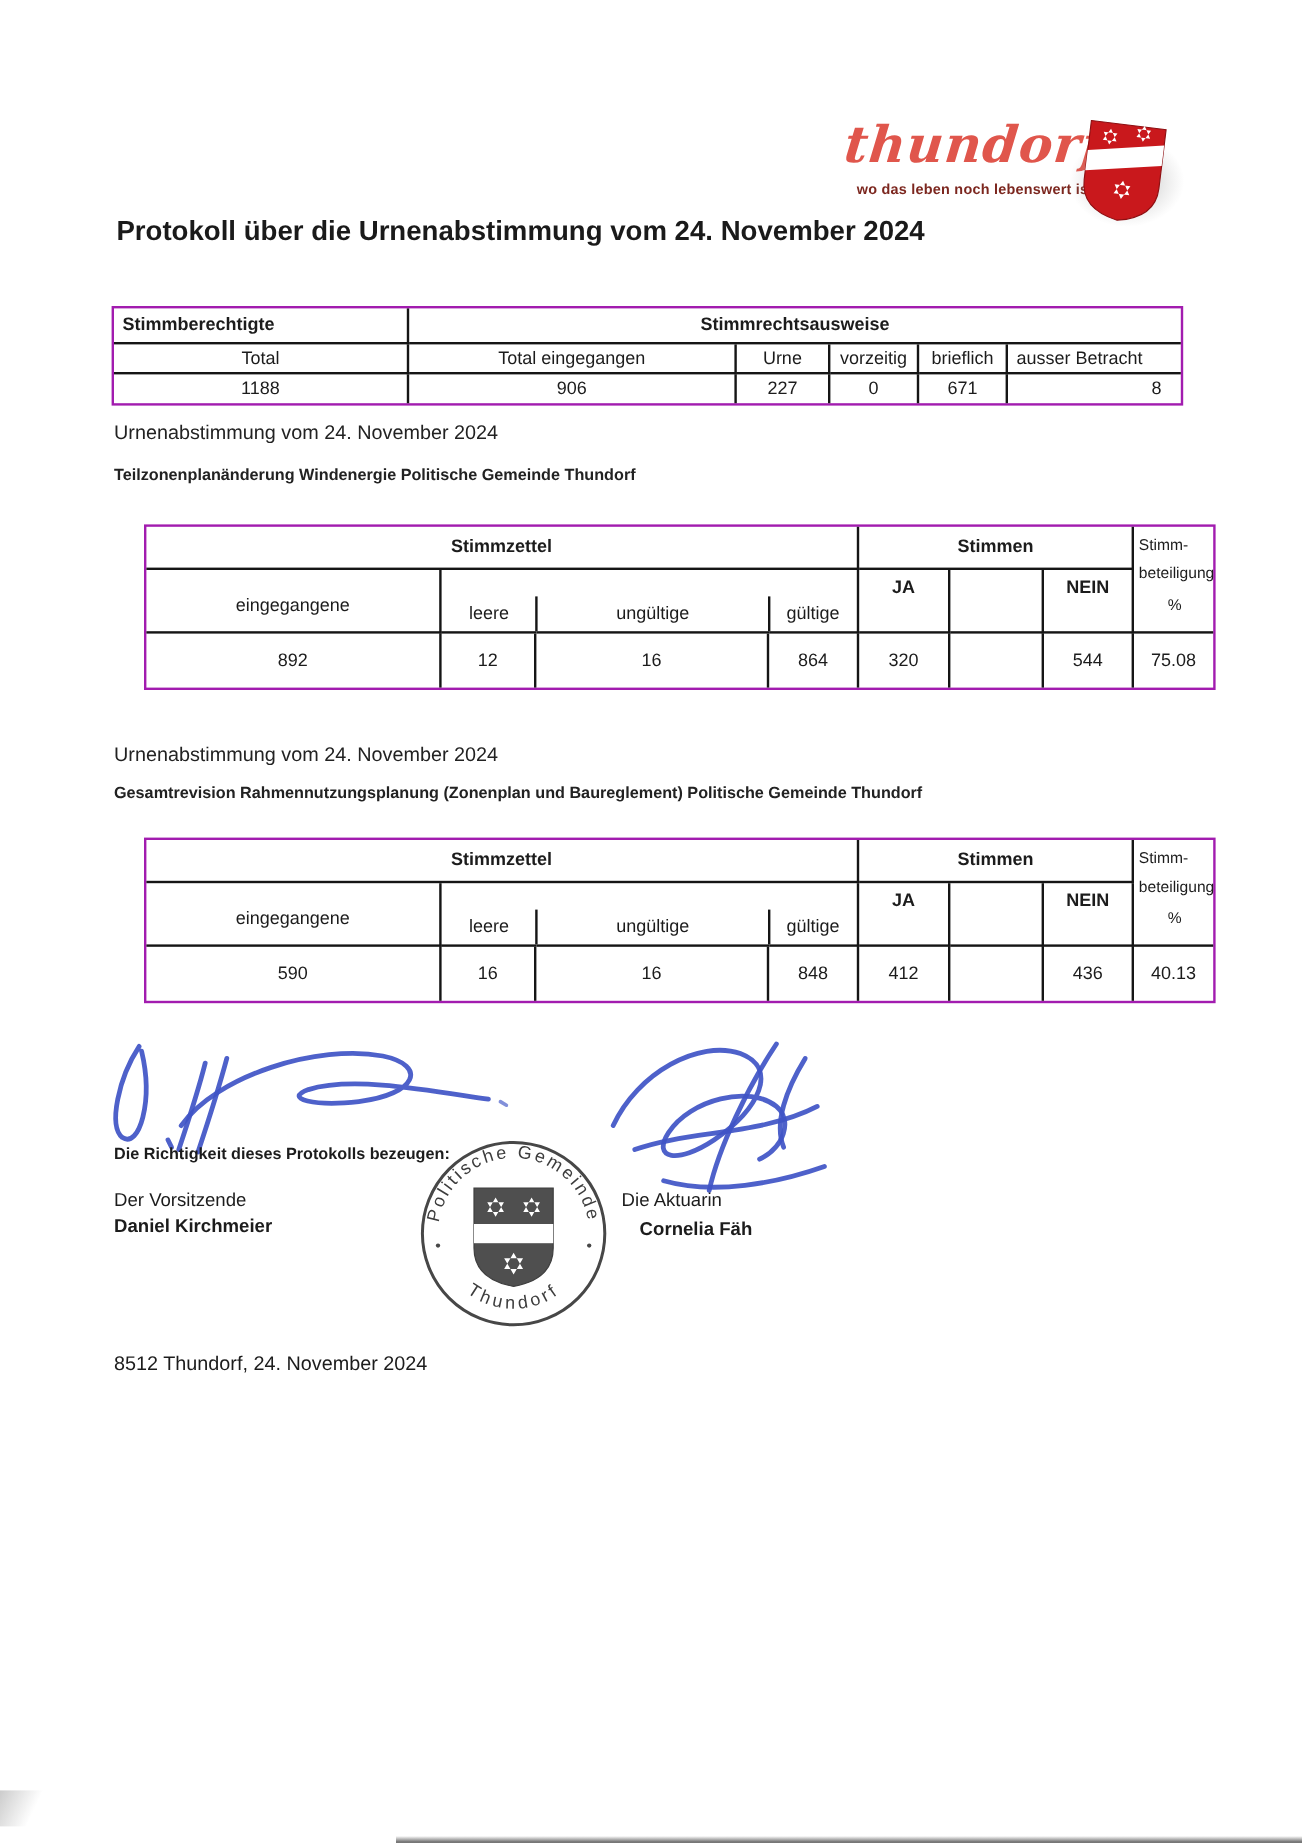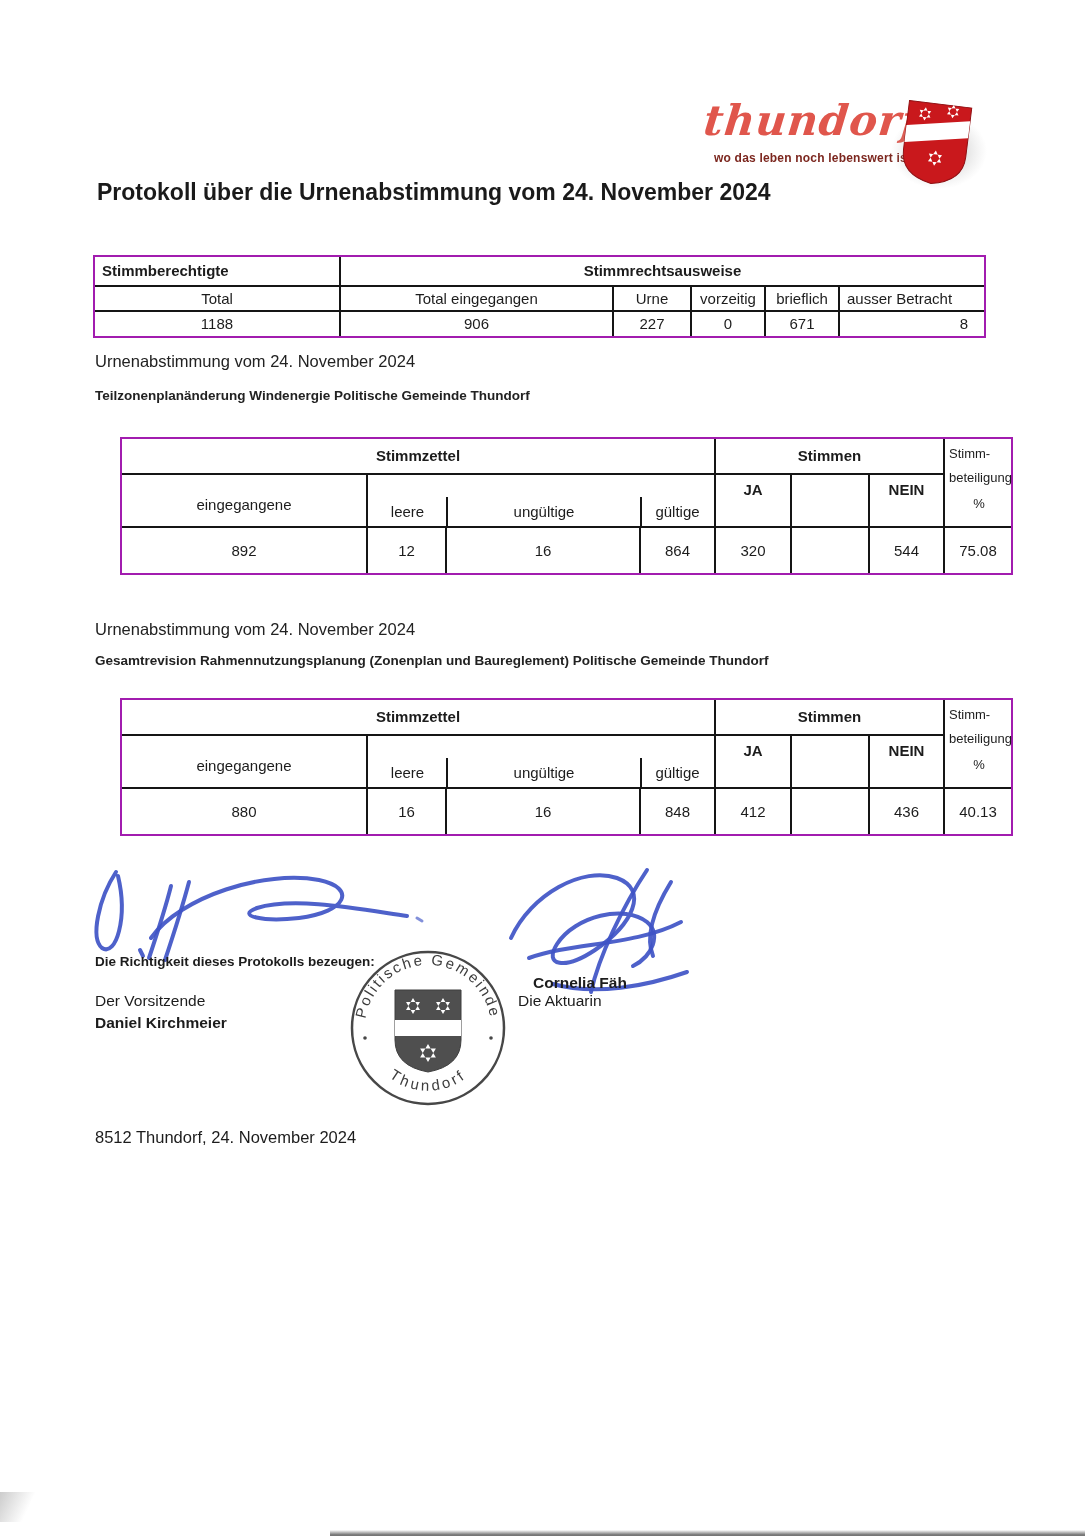--- a/index.html
+++ b/index.html
@@ -139,21 +139,21 @@
       <span>beteiligung</span>
       <span class="pct">%</span>
     </div>
     <div class="c bottom2 hdr-sm" style="grid-column:1;grid-row:2">eingegangene</div>
     <div class="c bottom hdr-sm nr" style="grid-column:2;grid-row:2">leere</div>
     <div class="c bottom hdr-sm nr pdiv" style="grid-column:3;grid-row:2">ungültige</div>
     <div class="c bottom hdr-sm pdiv" style="grid-column:4;grid-row:2">gültige</div>
     <div class="c top bold hdr-sm" style="grid-column:5;grid-row:2">JA</div>
     <div class="c" style="grid-column:6;grid-row:2"></div>
     <div class="c top bold hdr-sm" style="grid-column:7;grid-row:2">NEIN</div>
-    <div class="c nb" style="grid-column:1;grid-row:3">880</div>
+    <div class="c nb" style="grid-column:1;grid-row:3">590</div>
     <div class="c nb" style="grid-column:2;grid-row:3">16</div>
     <div class="c nb" style="grid-column:3;grid-row:3">16</div>
     <div class="c nb" style="grid-column:4;grid-row:3">848</div>
     <div class="c nb" style="grid-column:5;grid-row:3">412</div>
     <div class="c nb" style="grid-column:6;grid-row:3"></div>
     <div class="c nb" style="grid-column:7;grid-row:3">436</div>
     <div class="c nb nr" style="grid-column:8;grid-row:3">40.13</div>
   </div>
 
   <svg class="sig" style="left:85px;top:858px" width="360" height="115" viewBox="0 0 360 115">
@@ -193,19 +193,19 @@
       <use href="#star6" transform="translate(-15,-22) scale(1.15)" fill="#ffffff"></use>
       <use href="#star6" transform="translate(15,-22) scale(1.15)" fill="#ffffff"></use>
       <use href="#star6" transform="translate(0,25) scale(1.3)" fill="#ffffff"></use>
     </g>
   </svg>
 
   <div class="attest">Die Richtigkeit dieses Protokolls bezeugen:</div>
   <div class="role" style="left:95px;top:992px">Der Vorsitzende</div>
   <div class="name" style="left:95px;top:1014px">Daniel Kirchmeier</div>
   <div class="role" style="left:518px;top:992px">Die Aktuarin</div>
-  <div class="name" style="left:533px;top:974px">Cornelia Fäh</div>
+  <div class="name" style="left:533px;top:1016px">Cornelia Fäh</div>
 
   <div class="footer">8512 Thundorf, 24. November 2024</div>
 
   <div class="scan-bottom"></div>
   <div class="scan-corner"></div>
 </div>
 
 </body></html>

